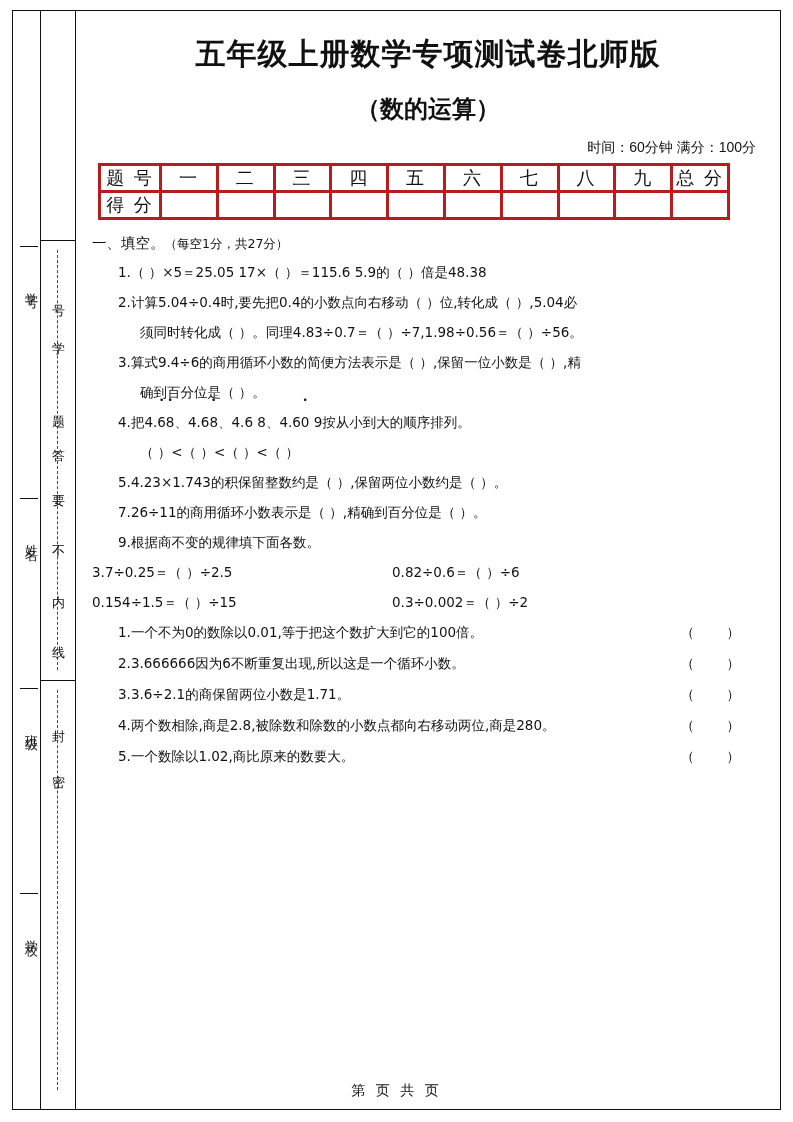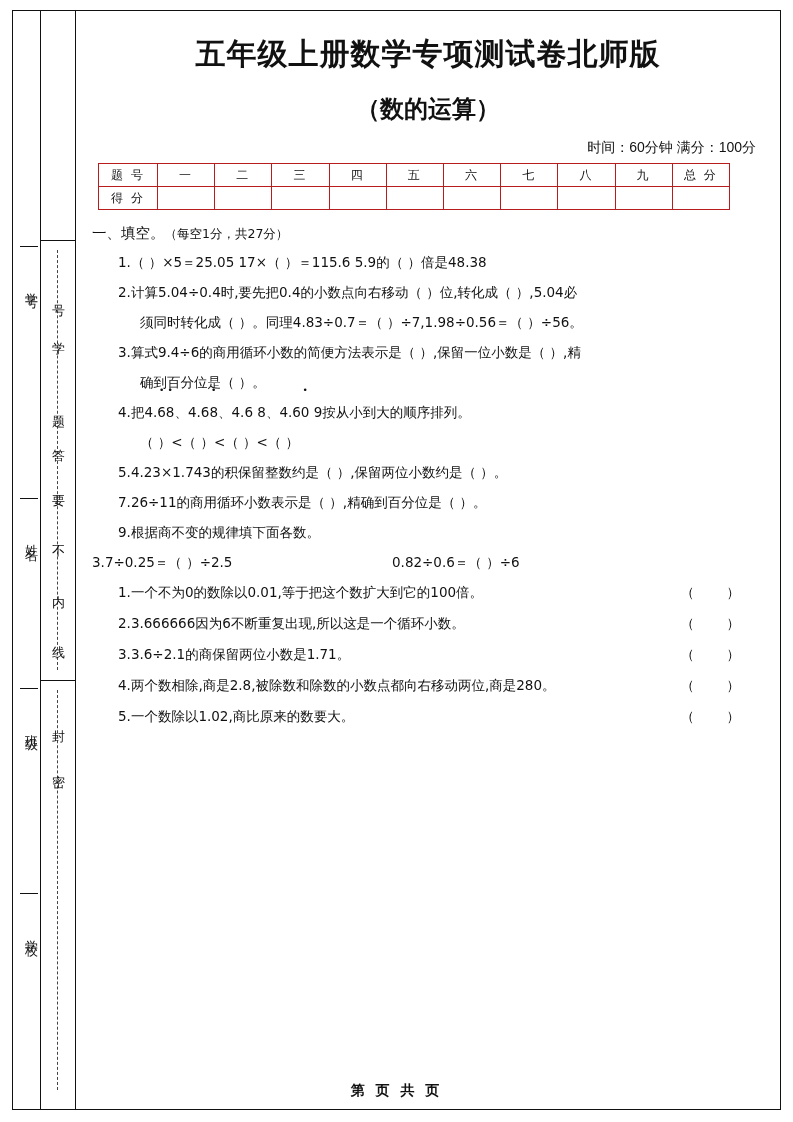--- a/index.html
+++ b/index.html
@@ -115,25 +115,25 @@
   }
 
   
   table.score {
     border-collapse: collapse;
     width: 632px;
     margin: 2px 0 0 6px;
     table-layout: fixed;
   }
   table.score td {
-    border: 1px solid #b91c1c;
+    border: 3px solid #b91c1c;
     height: 22px;
     text-align: center;
     font-family: "DejaVu Sans", sans-serif;
-    font-size: 12px;
+    font-size: 18px;
     letter-spacing: 2px;
     padding: 0;
   }
   table.score td.head {
     width: 58px;
   }
 
   
   .sec-head {
     font-family: "DejaVu Sans", sans-serif;
@@ -192,21 +192,21 @@
     letter-spacing: 14px;
   }
 
   .footer {
     position: absolute;
     left: 0;
     right: 0;
     bottom: 22px;
     text-align: center;
     font-family: "DejaVu Sans", sans-serif;
-    font-weight: bold;
+    font-weight: normal;
     font-size: 14px;
     letter-spacing: 3px;
   }
 </style>
 </head>
 <body>
 
 <div class="page-border"></div>
 
 <div class="seal-strip"></div>
@@ -285,20 +285,24 @@
     <span>4.把4.<span class="dotover">6</span><span class="dotover">8</span>、4.6<span class="dotover">8</span>、4.6 8、4.6<span class="dotover">0</span> 9按从小到大的顺序排列。</span>
   </div>
   <div class="q2">（       ）&lt;（       ）&lt;（       ）&lt;（       ）</div>
   <div class="q">5.4.23×1.743的积保留整数约是（    ）,保留两位小数约是（    ）。</div>
   <div class="q">7.26÷11的商用循环小数表示是（    ）,精确到百分位是（    ）。</div>
   <div class="q">9.根据商不变的规律填下面各数。</div>
   <div class="row-two">
     <div class="c1">3.7÷0.25＝（    ）÷2.5</div>
     <div>0.82÷0.6＝（    ）÷6</div>
   </div>
+  <div class="row-two">
+    <div class="c1">0.154÷1.5＝（    ）÷15</div>
+    <div>0.3÷0.002＝（    ）÷2</div>
+  </div>
 
 
   <div class="tf-line">
     <span>1.一个不为0的数除以0.01,等于把这个数扩大到它的100倍。</span>
     <span class="paren">（    ）</span>
   </div>
   <div class="tf-line">
     <span>2.3.666666因为6不断重复出现,所以这是一个循环小数。</span>
     <span class="paren">（    ）</span>
   </div>

